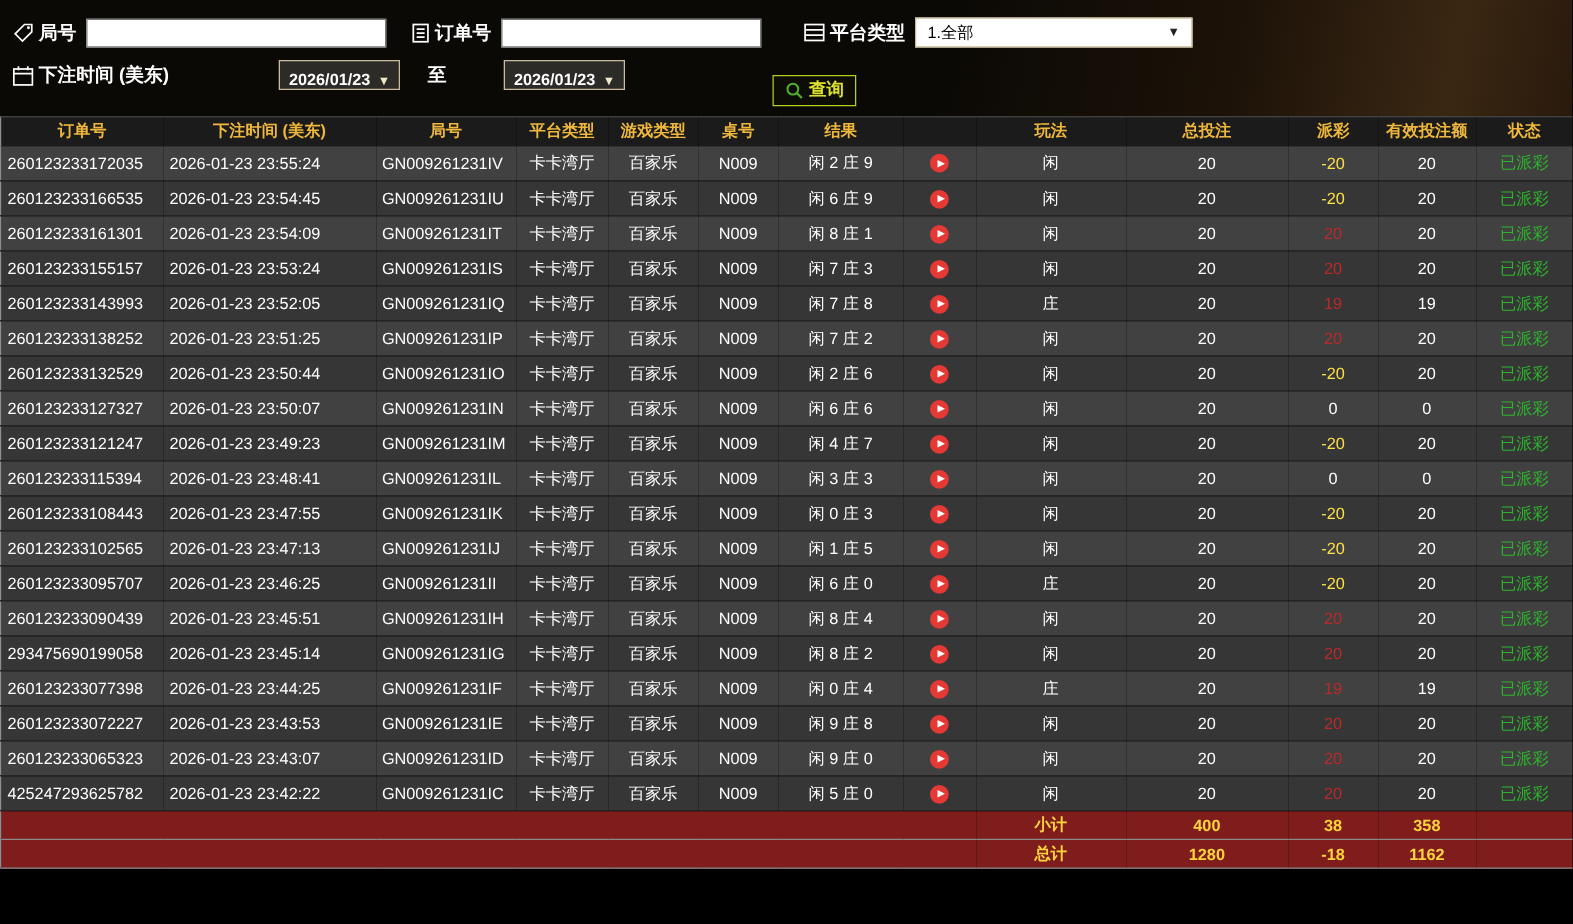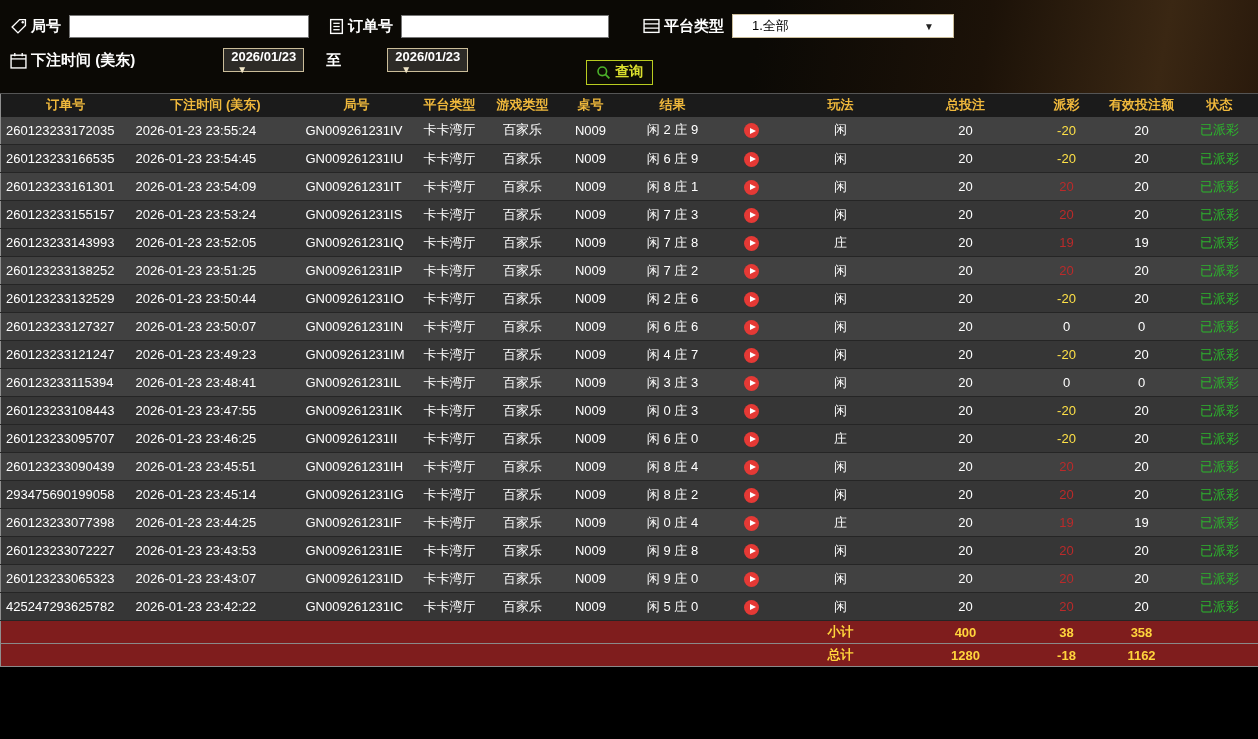--- a/index.html
+++ b/index.html
@@ -21,28 +21,28 @@
   .txt {
     height:23px; border:1px solid #777; background:#fff; color:#000;
     font-family:"Liberation Sans",sans-serif; font-size:13px; padding:0 4px; margin-left:8px;
   }
   .txt.round { width:240px; }
   .txt.order { width:208px; }
   .ml20 { margin-left:20px; }
   .ml34 { margin-left:34px; }
   .select {
     width:222px; height:24px; margin-left:8px; background:#fff; color:#000;
-    border:1px solid #cbbd9a; display:flex; align-items:center; padding:0 19px;
+    border:1px solid #cbbd9a; display:flex; align-items:center; padding:0 9px;
     font-size:13px; cursor:pointer;
   }
   .sel-arrow { margin-left:auto; font-size:10px; color:#222; }
   .datepick {
     height:24px; margin-left:88px; background:#2d2b27; color:#fff;
-    border:1px solid #cbbd9a; display:flex; align-items:flex-start; padding:0 7px;
-    font-size:13px; font-weight:bold; cursor:pointer; white-space:nowrap;flex-direction:column;
+    border:1px solid #cbbd9a; display:flex; align-items:flex-end; padding:0 7px;
+    font-size:13px; font-weight:bold; cursor:pointer; white-space:nowrap;
   }
   .datepick.second { margin-left:46px; }
   .dp-arrow { margin-left:6px; font-size:10px; color:#f0e6c8; }
   .flabel.to { margin-left:22px; }
   .query-btn {
     margin-left:118px; height:25px; padding:0 9px;
     background:#0d0d05; border:1px solid #b9cc20; color:#dbe02e;
     font-family:"Liberation Sans",sans-serif; font-size:14px; font-weight:bold;
     display:flex; align-items:center; gap:4px; cursor:pointer;margin-top:24px;
   }
@@ -340,20 +340,35 @@
         <td>百家乐</td>
         <td>N009</td>
         <td>闲 0 庄 3</td>
         <td><span class="play-btn"></span></td>
         <td>闲</td>
         <td>20</td>
         <td class="neg">-20</td>
         <td>20</td>
         <td class="status-cell">已派彩</td>
       </tr>
+      <tr class="odd">
+        <td class="td-left">260123233102565</td>
+        <td class="td-left">2026-01-23 23:47:13</td>
+        <td class="td-left">GN009261231IJ</td>
+        <td>卡卡湾厅</td>
+        <td>百家乐</td>
+        <td>N009</td>
+        <td>闲 1 庄 5</td>
+        <td><span class="play-btn"></span></td>
+        <td>闲</td>
+        <td>20</td>
+        <td class="neg">-20</td>
+        <td>20</td>
+        <td class="status-cell">已派彩</td>
+      </tr>
       <tr class="even">
         <td class="td-left">260123233095707</td>
         <td class="td-left">2026-01-23 23:46:25</td>
         <td class="td-left">GN009261231II</td>
         <td>卡卡湾厅</td>
         <td>百家乐</td>
         <td>N009</td>
         <td>闲 6 庄 0</td>
         <td><span class="play-btn"></span></td>
         <td>庄</td>

